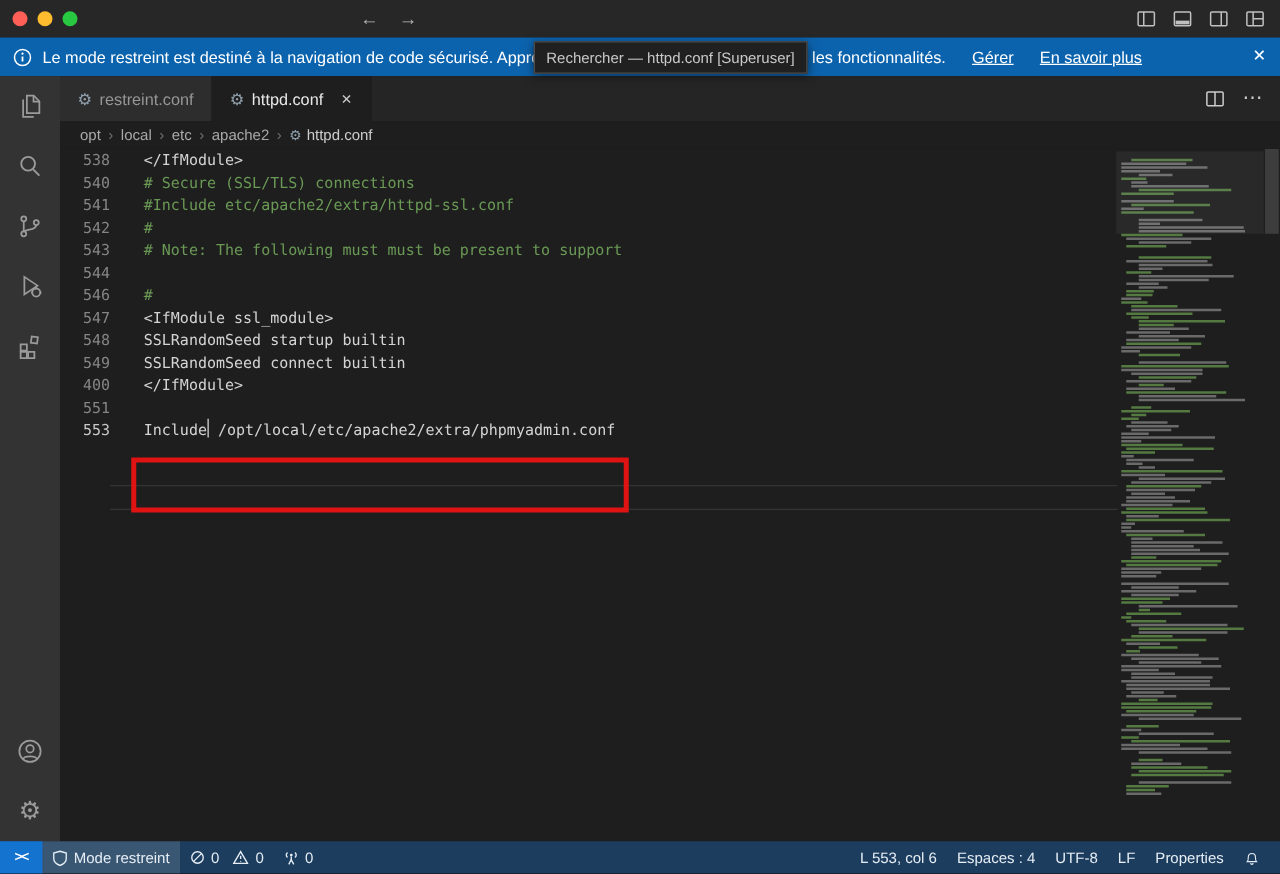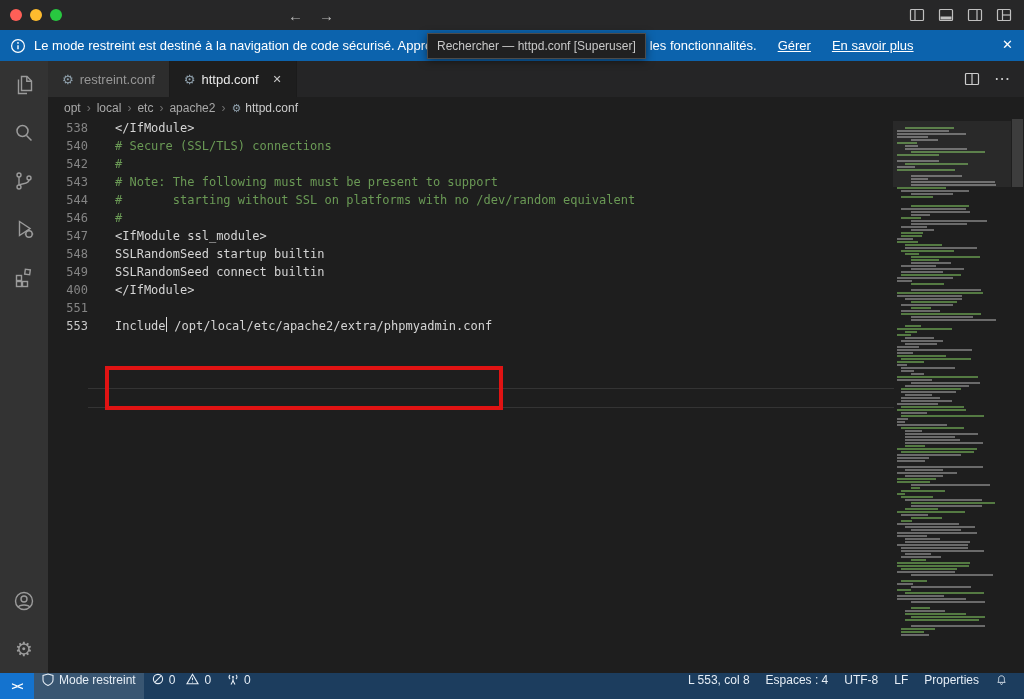--- a/index.html
+++ b/index.html
@@ -80,21 +80,21 @@
   .mm-slider{position:absolute;top:0;left:0;right:0;height:66px;background:rgba(255,255,255,.05);}
   .mm-row{height:2px;margin-bottom:1px;}
   .vscrollbar{position:absolute;top:0;right:0;width:13px;bottom:0;}
   .vthumb{position:absolute;top:0;left:1px;width:11px;height:68px;background:rgba(121,121,121,.35);cursor:pointer;}
 
   
   .statusbar{position:absolute;left:0;bottom:0;width:1024px;height:26px;background:#1c3d5e;display:flex;
              color:#e5edf5;font-size:12px;}
   .sb-remote{width:34px;height:26px;background:#1473cf;display:flex;align-items:center;justify-content:center;
              color:#fff;font-weight:bold;font-size:11px;letter-spacing:-1px;cursor:pointer;}
-  .sb-item{display:flex;gap:5px;padding:0 8px;height:26px;cursor:pointer;white-space:nowrap;}
+  .sb-item{display:flex;align-items:center;gap:5px;padding:0 8px;height:26px;cursor:pointer;white-space:nowrap;}
   .sb-item.prominent{background:rgba(255,255,255,.13);}
   .sb-right{margin-left:auto;display:flex;align-items:center;height:26px;padding-right:8px;}
   .sb-num{margin-right:6px;}
   svg{display:block;}
 </style>
 </head>
 <body>
 
 <div class="app">
 
@@ -246,30 +246,33 @@
       <div class="code-lines" id="code-lines">
           <div class="line">
             <span class="ln">538</span>
             <span class="code">&lt;/IfModule&gt;</span>
           </div>
           <div class="line">
             <span class="ln">540</span>
             <span class="code comment"># Secure (SSL/TLS) connections</span>
           </div>
           <div class="line">
+            <span class="ln">541</span>
+            <span class="code comment">#Include etc/apache2/extra/httpd-ssl.conf</span>
+          </div>
+          <div class="line">
             <span class="ln">542</span>
             <span class="code comment">#</span>
           </div>
           <div class="line">
             <span class="ln">543</span>
             <span class="code comment"># Note: The following must must be present to support</span>
           </div>
           <div class="line">
             <span class="ln">544</span>
-            <span class="code comment">#       starting without SSL on platforms with no /dev/random equivalent</span>
           </div>
           <div class="line">
             <span class="ln">546</span>
             <span class="code comment">#</span>
           </div>
           <div class="line">
             <span class="ln">547</span>
             <span class="code">&lt;IfModule ssl_module&gt;</span>
           </div>
           <div class="line">
@@ -511,21 +514,21 @@
             <circle cx="6" cy="4" r="1.1" fill="#e5edf5" stroke="none"></circle>
             <path d="M6 5.2V9"></path>
             <path d="M4 11.5L6 7.8l2 3.7"></path>
             <path d="M3 2c-1.3 1.3-1.3 2.7 0 4M9 2c1.3 1.3 1.3 2.7 0 4"></path>
           </svg>
       </span>
       <span>0</span>
     </div>
     <div class="sb-right">
       <div class="sb-item">
-        <span>L 553, col 8</span>
+        <span>L 553, col 6</span>
       </div>
       <div class="sb-item">
         <span>Espaces : 4</span>
       </div>
       <div class="sb-item">
         <span>UTF-8</span>
       </div>
       <div class="sb-item">
         <span>LF</span>
       </div>

